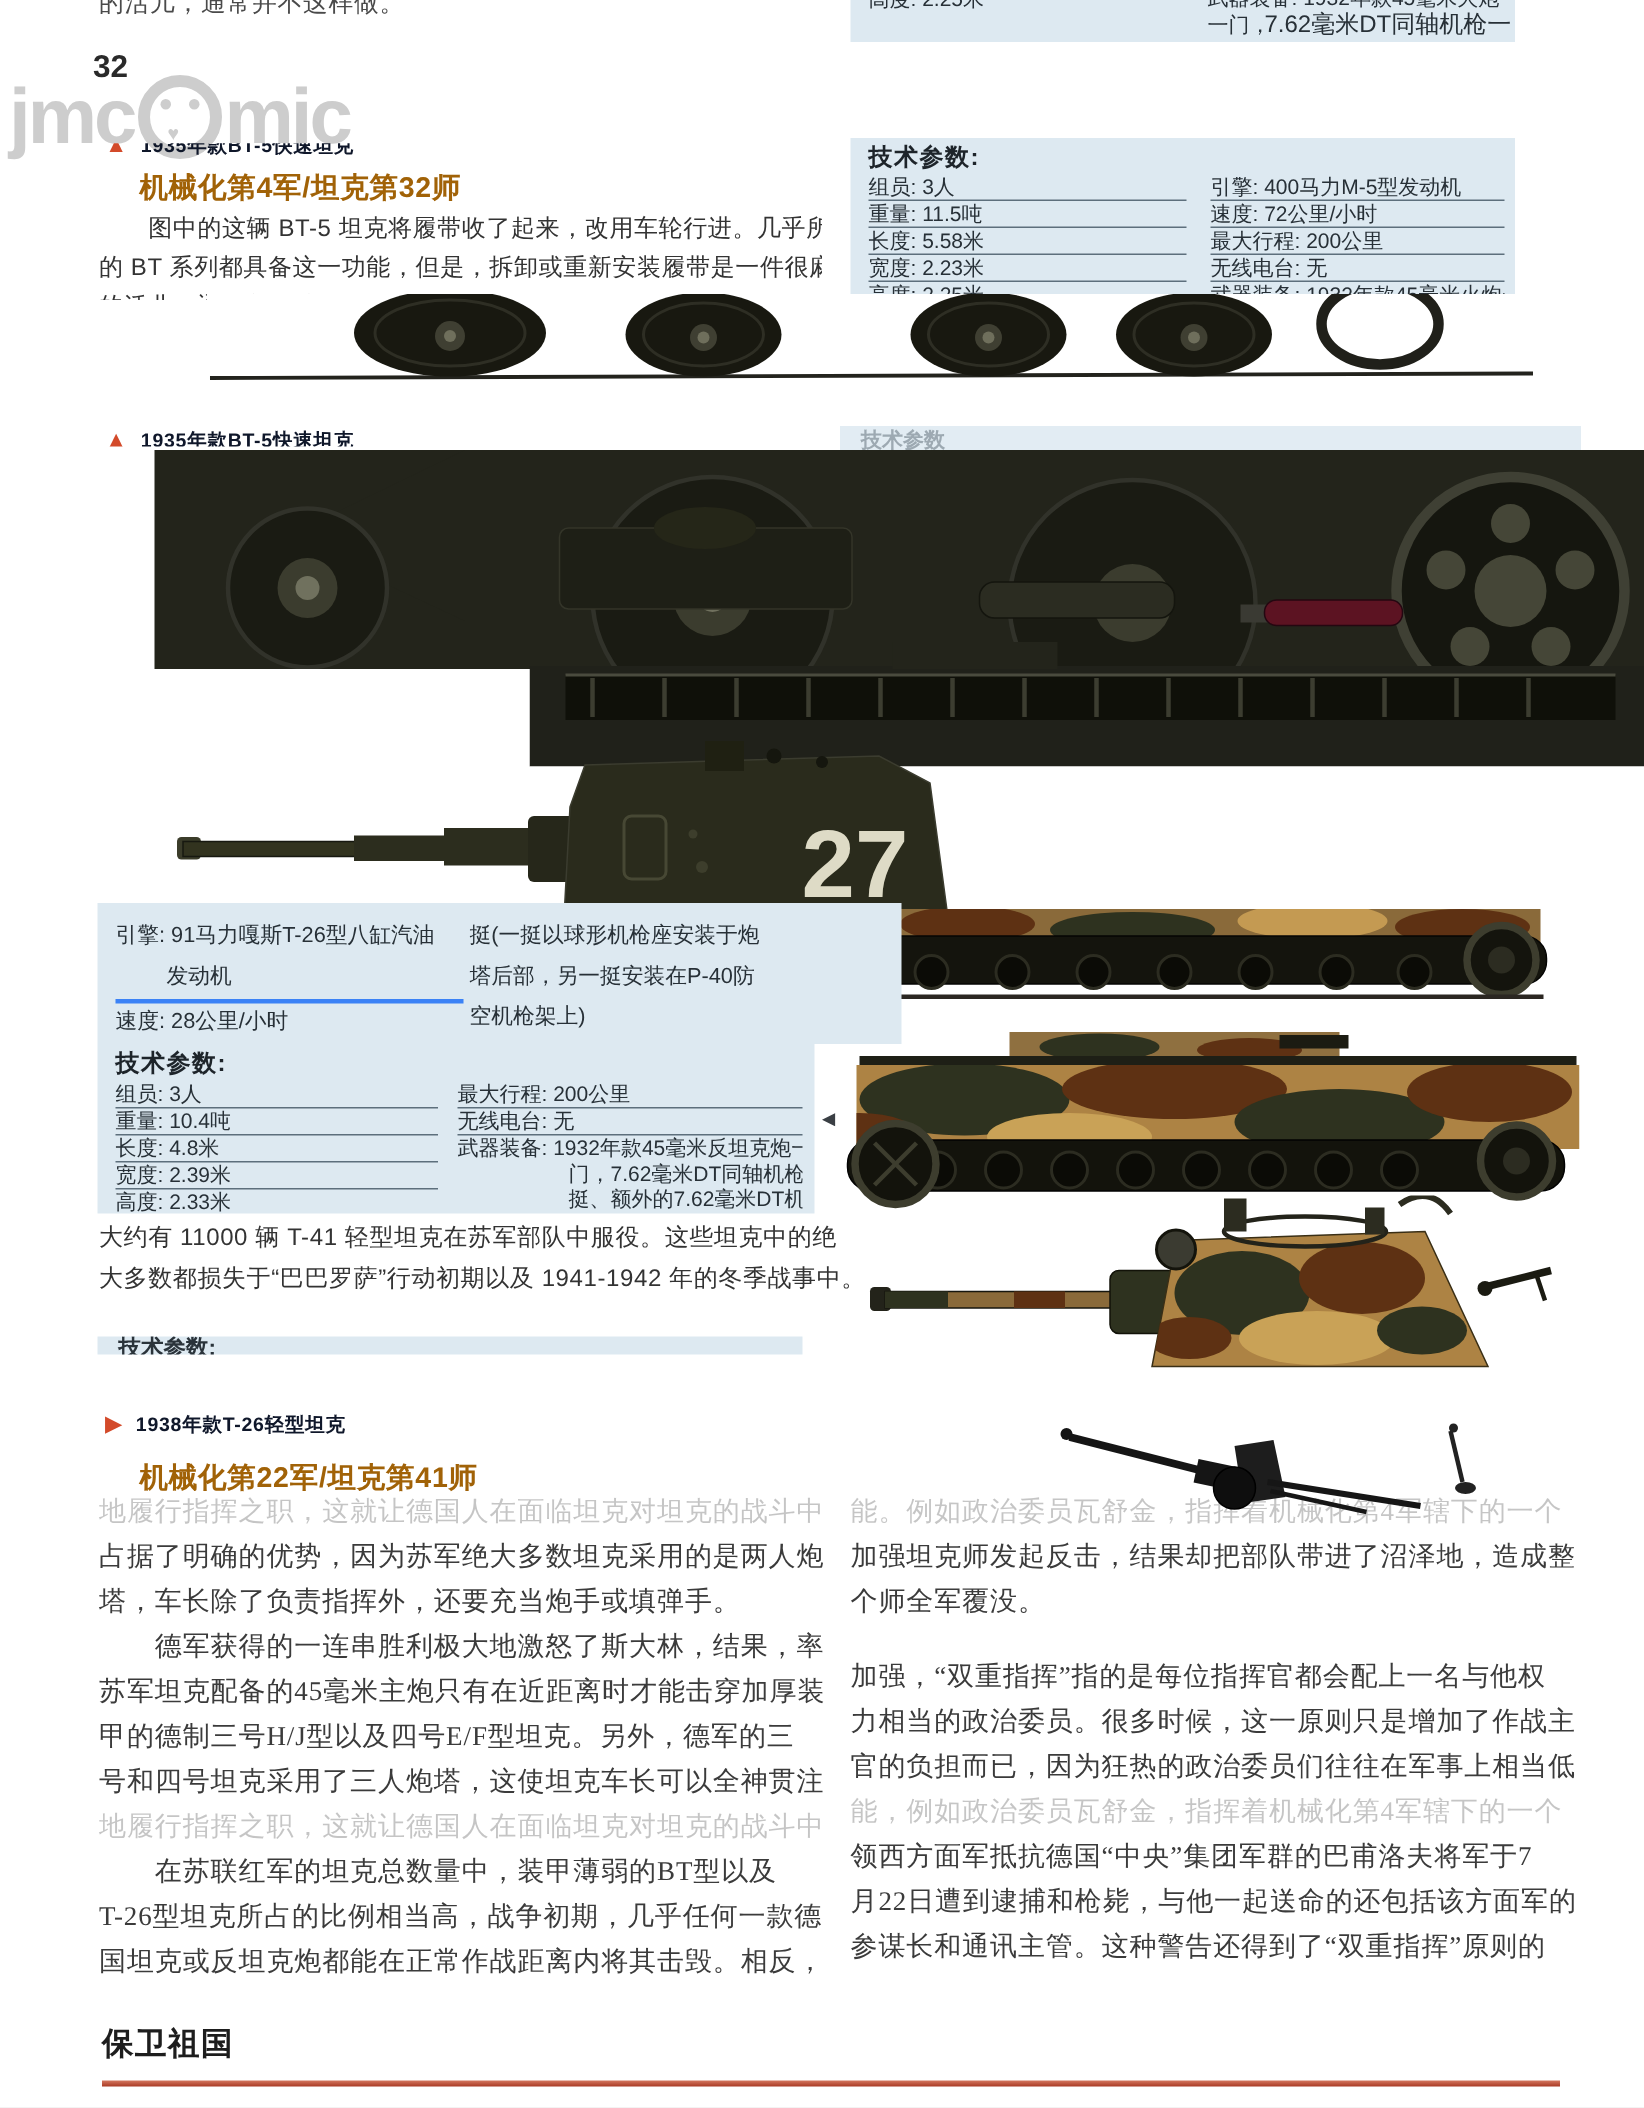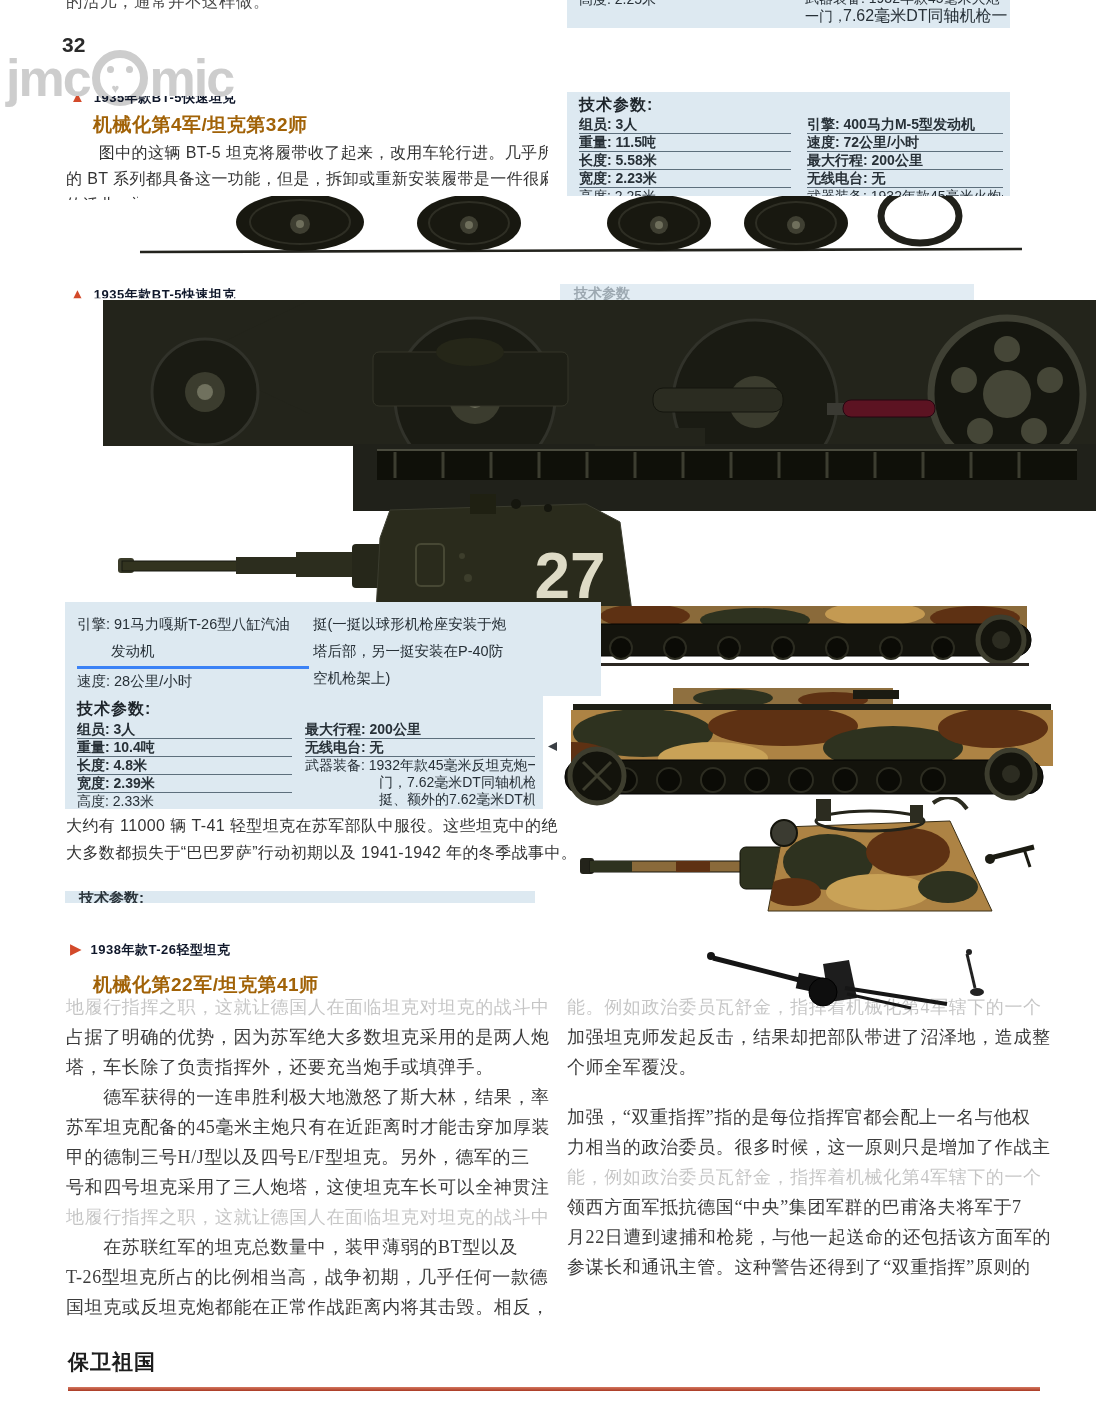--- a/index.html
+++ b/index.html
@@ -7,21 +7,21 @@
   #page{position:relative;width:1096px;height:1405px;background:#ffffff;overflow:hidden;
         font-family:"Liberation Sans",sans-serif;}
   .abs{position:absolute;}
   .sans{font-family:"Liberation Sans",sans-serif;}
   .serif{font-family:Liberation Serif, serif;}
   .bold{font-weight:bold;}
   
   .tbl{background:var(--table_bg);}
   .tbl .title{font-weight:bold;font-size:16px;color:#1d242a;letter-spacing:1px;}
   .spec .li{height:17px;line-height:16px;font-size:14px;color:#273037;white-space:nowrap;overflow:hidden;}
-  .spec .li.u{border-bottom:1px solid #5d6f7c;font-weight:bold;}
+  .spec .li.u{border-bottom:1px solid #5d6f7c;}
   .spec .li.ind{padding-left:74px;}
   .eng .li{height:27px;line-height:25px;font-size:14.5px;color:#273037;white-space:nowrap;overflow:hidden;}
   .eng .li.u{border-bottom:3px solid #3b82f6;}
   .eng .li.ind{padding-left:34px;}
   
   .para .li{white-space:nowrap;color:#333;font-size:16px;letter-spacing:.4px;}
   .para1 .li{height:26px;line-height:26px;}
   .para2 .li{height:27px;line-height:27px;}
   
   .cols .li{height:30px;line-height:30px;font-size:18px;letter-spacing:.6px;color:#3b3b3b;white-space:nowrap;}
@@ -119,21 +119,21 @@
           <circle cx="658" cy="29" r="4" fill="#6f6f5c"></circle>
         <ellipse cx="782" cy="20" rx="39" ry="27" fill="none" stroke="#20201a" stroke-width="7"></ellipse>
       </g>
     </svg>
   </div>
 
   <div class="abs cutbot" style="left:70px;top:285px;z-index:3;">
     <span class="marker">▲</span><span class="h1">1935年款BT-5快速坦克</span>
   </div>
 
-  <div class="abs tbl" style="left:560px;top:284px;width:414px;height:17px;opacity:.85;overflow:hidden;z-index:2;">
+  <div class="abs tbl" style="left:560px;top:284px;width:450px;height:17px;opacity:.85;overflow:hidden;z-index:2;padding-left:44px;">
     <span class="abs bold" style="left:14px;top:1px;font-size:14px;color:#4a5b66;opacity:.55;">技术参数</span>
   </div>
 
   <svg class="abs" width="1041" height="215" style="left:55px;top:296px;z-index:5;">
     <rect x="48" y="4" width="993" height="146" fill="#23241b"></rect>
     <polygon points="255,4 135,62 255,118" fill="#23241b"></polygon>
     <circle cx="150" cy="96" r="53" fill="#1a1b13" stroke="#31322a" stroke-width="3"></circle>
     <circle cx="150" cy="96" r="20" fill="#3b3c2e"></circle>
       <circle cx="150" cy="96" r="8" fill="#70715e"></circle>
     <circle cx="420" cy="102" r="80" fill="#1a1b13" stroke="#31322a" stroke-width="3"></circle>
@@ -353,20 +353,21 @@
       <div class="li">T-26型坦克所占的比例相当高，战争初期，几乎任何一款德</div>
       <div class="li">国坦克或反坦克炮都能在正常作战距离内将其击毁。相反，</div>
     </div>
   <div class="abs cols serif" style="left:567px;top:992px;width:478px;">
       <div class="li ghost">能。例如政治委员瓦舒金，指挥着机械化第4军辖下的一个</div>
       <div class="li">加强坦克师发起反击，结果却把部队带进了沼泽地，造成整</div>
       <div class="li">个师全军覆没。</div>
       <div class="li gap"></div>
       <div class="li">加强，“双重指挥”指的是每位指挥官都会配上一名与他权</div>
       <div class="li">力相当的政治委员。很多时候，这一原则只是增加了作战主</div>
+      <div class="li">官的负担而已，因为狂热的政治委员们往往在军事上相当低</div>
       <div class="li ghost">能，例如政治委员瓦舒金，指挥着机械化第4军辖下的一个</div>
       <div class="li">领西方面军抵抗德国“中央”集团军群的巴甫洛夫将军于7</div>
       <div class="li">月22日遭到逮捕和枪毙，与他一起送命的还包括该方面军的</div>
       <div class="li">参谋长和通讯主管。这种警告还得到了“双重指挥”原则的</div>
     </div>
 
   <div class="abs bold sans" style="left:68px;top:1348px;font-size:21px;color:#1d1d1d;letter-spacing:1px;">保卫祖国</div>
   <div class="abs rule" style="left:68px;top:1387px;width:972px;height:3.5px;"></div>
 
 </div>

